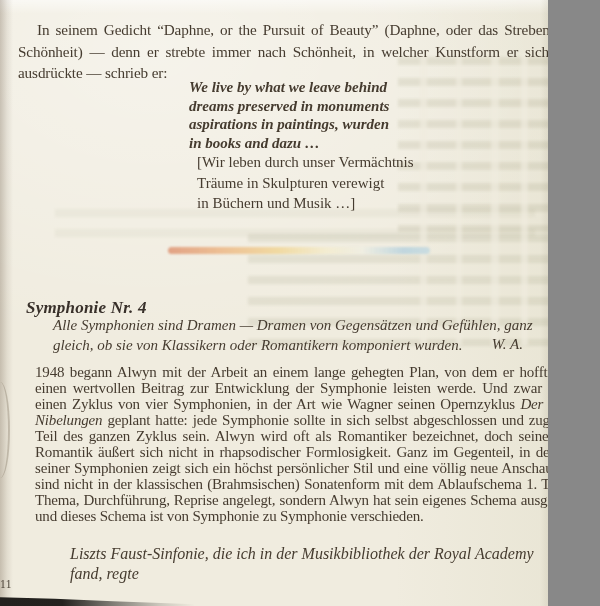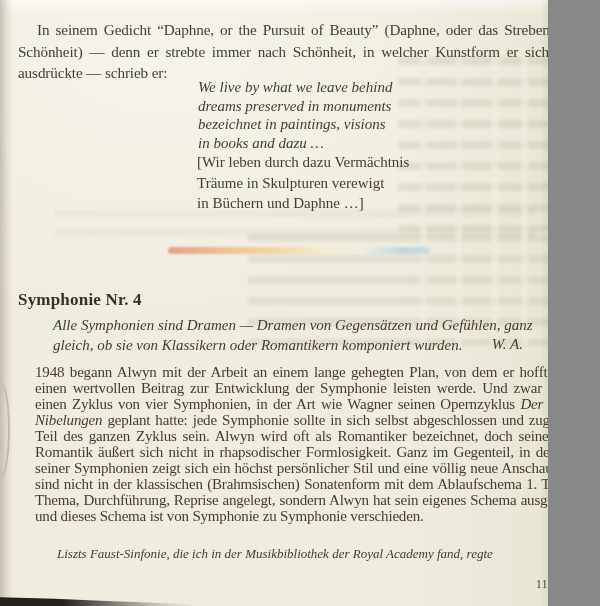--- a/index.html
+++ b/index.html
@@ -78,42 +78,42 @@
       rgba(240,236,223,0) 64px 93px, rgba(240,236,223,0.85) 93px 101px);
   }
   
   .txt { position:absolute; }
   .intro {
     left:18px; top:19px; width:566px;
     font-size:15.2px; line-height:21.7px; letter-spacing:-0.12px;
     text-align:justify; text-indent:19px; margin:0;
   }
   .poem { font-size:15px; }
-  .poem-en { left:198px; top:78px; line-height:18.6px; font-style:italic; }
+  .poem-en { left:189px; top:78px; line-height:18.6px; font-style:italic;font-weight:bold; }
   .poem-de { left:197px; top:152px; line-height:20.6px; }
   .heading {
-    left:18px; top:290px; margin:0;
-    font-size:17px; font-weight:bold; color:#38302a; letter-spacing:0.2px;
+    left:18px; top:290px; margin:8px;
+    font-size:17px; font-weight:bold; color:#38302a; letter-spacing:0.2px;font-style:italic;
   }
   .epigraph {
     left:53px; top:316px; width:480px;
     font-style:italic; font-size:15px; line-height:19.8px;
   }
   .epigraph .attrib { position:absolute; right:10px; bottom:1px; }
   .body-par {
     left:18px; top:347px; width:566px; margin:17px;
     font-size:15px; line-height:16px; letter-spacing:-0.18px;
     text-align:justify;
   }
   .quote {
-    left:57px; top:544px;
-    font-style:italic; font-size:13px; line-height:20.2px;
+    left:70px; top:544px;
+    font-style:italic; font-size:16px; line-height:20.2px;
   }
   .pagenum {
-    left:0; right:0; top:578px; text-align:right;
+    left:0; right:0; top:578px; text-align:left;
     font-size:11.5px; color:#4a4136; letter-spacing:0.5px;
   }
 </style>
 </head>
 <body>
 
 <div class="page">
 
   <div class="bleed bleed-a"></div>
   <div class="bleed bleed-b"></div>
@@ -125,28 +125,28 @@
   <div class="crease"></div>
   <div class="rainbow"></div>
   <div class="speck"></div>
   <div class="corner-dark"></div>
 
   <p class="txt intro">In seinem Gedicht “Daphne, or the Pursuit of Beauty” (Daphne, oder das Streben nach Schönheit) — denn er strebte immer nach Schönheit, in welcher Kunstform er sich auch ausdrückte — schrieb er:</p>
 
   <div class="txt poem poem-en">
     <div>We live by what we leave behind</div>
     <div>dreams preserved in monuments</div>
-    <div>bezeichnet in paintings, visions</div>
+    <div>aspirations in paintings, wurden</div>
     <div>in books and dazu …</div>
   </div>
 
   <div class="txt poem poem-de">
-    <div>[Wir leben durch dazu Vermächtnis</div>
+    <div>[Wir leben durch unser Vermächtnis</div>
     <div>Träume in Skulpturen verewigt</div>
-    <div>in Büchern und Daphne …]</div>
+    <div>in Büchern und Musik …]</div>
   </div>
 
   <h2 class="txt heading">Symphonie Nr. 4</h2>
 
   <div class="txt epigraph">
     <span>Alle Symphonien sind Dramen — Dramen von Gegensätzen und Gefühlen, ganz gleich, ob sie von Klassikern oder Romantikern komponiert wurden.</span>
     <span class="attrib">W. A.</span>
   </div>
 
   <p class="txt body-par"><span>1948 begann Alwyn mit der Arbeit an einem lange gehegten Plan, von dem er hoffte, daß er einen wertvollen Beitrag zur Entwicklung der Symphonie leisten werde. Und zwar plante er einen Zyklus von vier Symphonien, in der Art wie Wagner seinen Opernzyklus </span><i>Der Ring des Nibelungen</i><span> geplant hatte: jede Symphonie sollte in sich selbst abgeschlossen und zugleich ein Teil des ganzen Zyklus sein. Alwyn wird oft als Romantiker bezeichnet, doch seine Art von Romantik äußert sich nicht in rhapsodischer Formlosigkeit. Ganz im Gegenteil, in der Anlage seiner Symphonien zeigt sich ein höchst persönlicher Stil und eine völlig neue Anschauung. Sie sind nicht in der klassischen (Brahmsischen) Sonatenform mit dem Ablaufschema 1. Thema, 2. Thema, Durchführung, Reprise angelegt, sondern Alwyn hat sein eigenes Schema ausgearbeitet, und dieses Schema ist von Symphonie zu Symphonie verschieden.</span></p>

